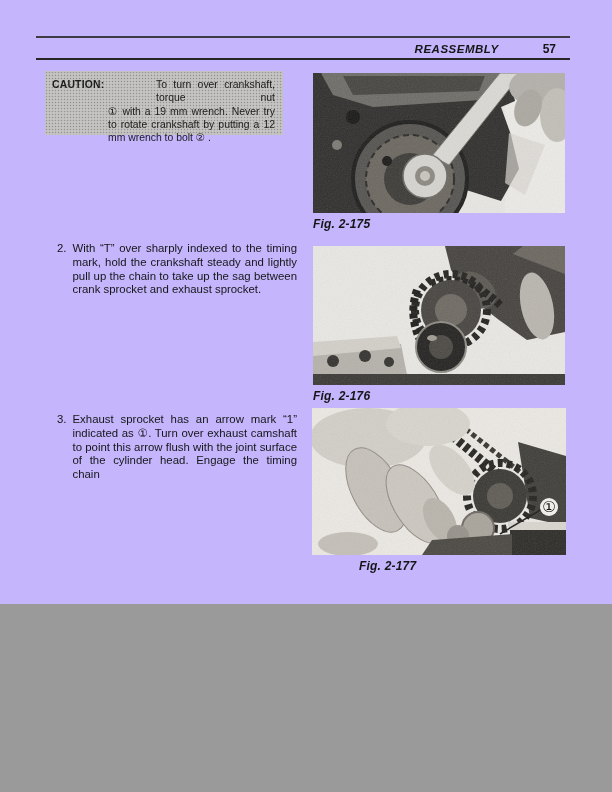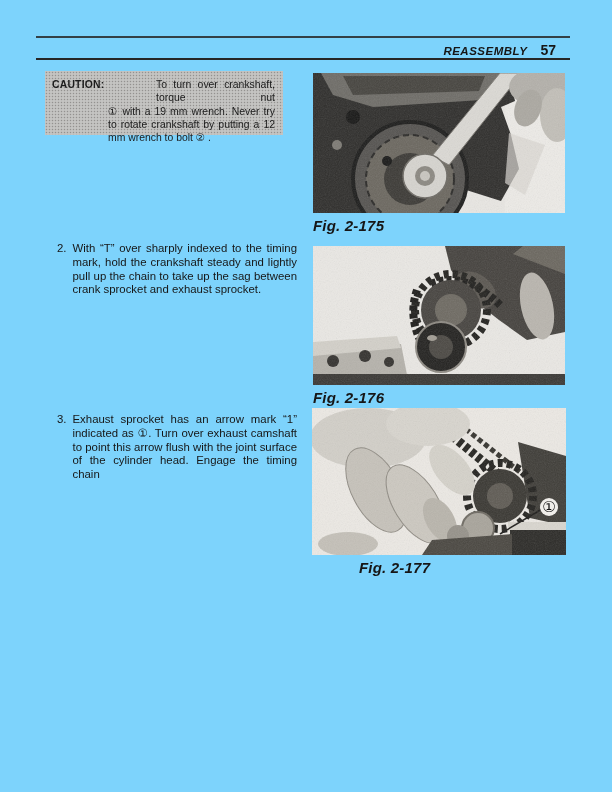--- a/index.html
+++ b/index.html
@@ -1,30 +1,30 @@
 <!DOCTYPE html>
 <html><head>
 <meta charset="utf-8">
 <style>
   html,body{margin:0;padding:0;background:#9a9a9a;}
   .page{
-    position:relative;width:612px;height:792px;margin:0 auto;
-    background:#7dd3fc;overflow:hidden;
+    position:relative;width:612px;height:604px;margin:0 auto;
+    background:#c4b5fd;overflow:hidden;
     font-family:"Liberation Sans","DejaVu Sans",sans-serif;color:#161616;
   }
   
   .rule{position:absolute;background:#262626;}
   .rule-top{left:36px;top:36px;width:534px;height:2px;opacity:.85;}
   .rule-header{left:36px;top:58px;width:534px;height:2px;}
   .header-row{
     position:absolute;top:42px;left:36px;width:520px;
     display:flex;justify-content:flex-end;align-items:baseline;gap:13px;
   }
   .header-title{font-weight:bold;font-style:italic;font-size:11.5px;letter-spacing:.5px;}
-  .header-page{font-weight:bold;font-size:14px;}
+  .header-page{font-weight:bold;font-size:12px;margin-left:31px;}
   
   .caution-box{
     position:absolute;left:45px;top:71px;width:238px;height:64px;box-sizing:border-box;
     padding:7px 8px 5px 7px;
     background-color:#bdbcba;
     background-image:
       radial-gradient(circle, rgba(70,70,68,.35) 20%, transparent 24%),
       radial-gradient(circle, rgba(255,255,255,.45) 20%, transparent 24%);
     background-size:3px 3px,3px 3px;
     background-position:0 0,1.5px 1.5px;
@@ -40,21 +40,21 @@
   .step-2{top:242px;}
   .step-3{top:413px;}
   .step-num{position:absolute;left:0;top:0;}
   .step-lines{margin-left:15.5px;}
   
   .photo{position:absolute;overflow:hidden;}
   .photo svg{display:block;}
   .photo-1{left:313px;top:73px;width:252px;height:140px;}
   .photo-2{left:313px;top:246px;width:252px;height:139px;}
   .photo-3{left:312px;top:408px;width:254px;height:147px;}
-  .fig-cap{position:absolute;font-weight:bold;font-style:italic;font-size:15px;letter-spacing:.2px;}
+  .fig-cap{position:absolute;font-weight:bold;font-style:italic;font-size:12px;letter-spacing:.2px;}
   .cap-1{left:313px;top:217px;}
   .cap-2{left:313px;top:389px;}
   .cap-3{left:312px;top:559px;margin-left:47px;}
   .callout-1{
     position:absolute;left:540px;top:498px;width:18px;height:18px;
     font-size:15px;line-height:18px;text-align:center;color:#141414;
     background:#f0eeea;border-radius:50%;
   }
 </style>
 </head>

